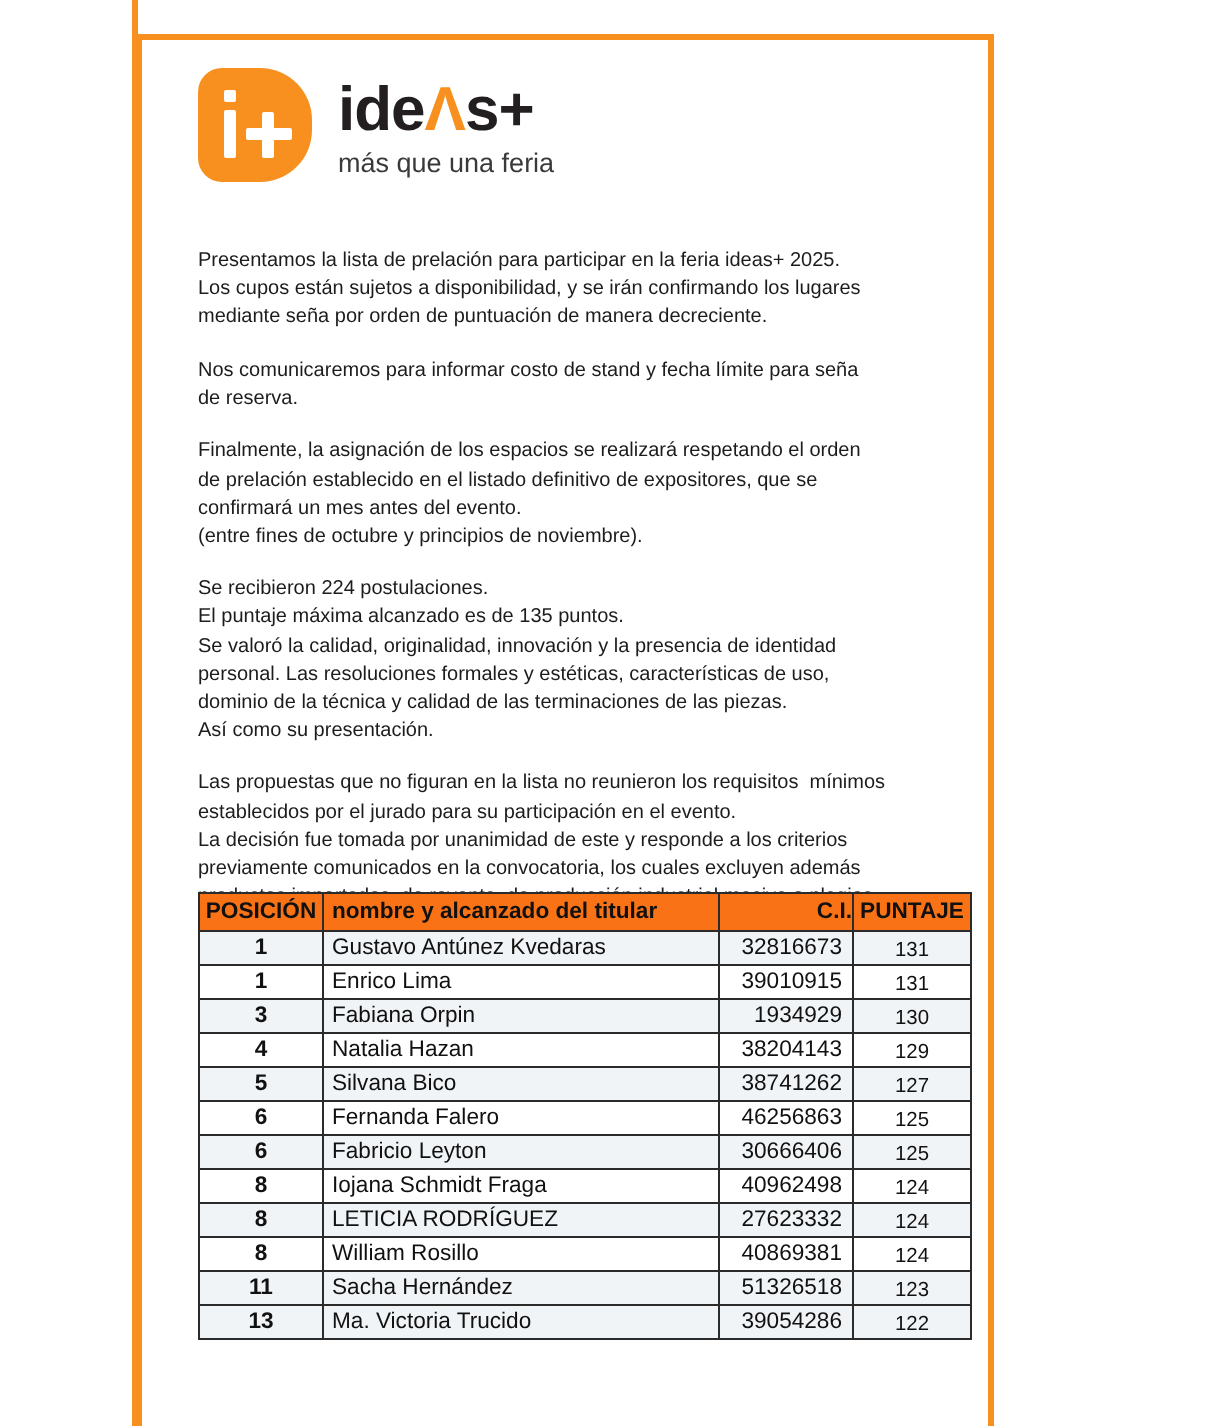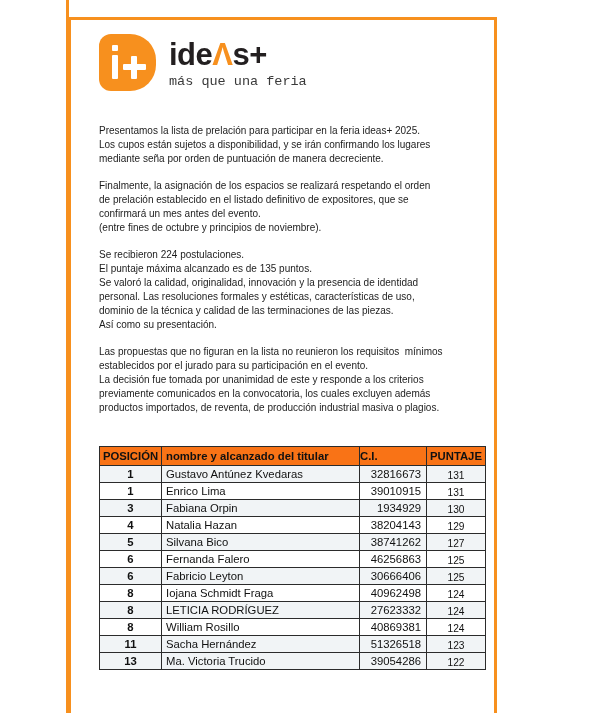--- a/index.html
+++ b/index.html
@@ -121,21 +121,20 @@
     color: #231f20;
     white-space: nowrap;
   }
   #logo-wordmark .accent { color: #F7901E; }
   #logo-tagline {
     margin-top: 5px;
     font-size: 13.5px;
     color: #3a3a3a;
     line-height: 1.1;
     white-space: nowrap;
-    font-family: Liberation Mono, monospace;
   }
 
   
   #copy {
     position: absolute;
     left: 28px;
     top: 104px;
     width: 385px;
   }
   .para {
@@ -170,21 +169,21 @@
     white-space: nowrap;
   }
   thead th {
     background: #f97316;
     font-weight: bold;
     height: 19px;
     vertical-align: middle;
   }
   th.c-pos  { width: 62px;  text-align: center; }
   th.c-name { width: 198px; text-align: left; padding-left: 4px; }
-  th.c-ci   { width: 67px;  text-align: left; }
+  th.c-ci   { width: 67px;  text-align: right; }
   th.c-pts  { width: 59px;  text-align: center; }
 
   td.c-pos  { text-align: center; font-weight: bold; }
   td.c-name { text-align: left; padding-left: 4px; }
   td.c-ci   { text-align: right; padding-right: 5px; }
   td.c-pts  {
     text-align: center;
     font-size: 10.2px;
     vertical-align: bottom;
     padding-bottom: 1px;
@@ -214,20 +213,22 @@
         <div id="logo-text">
           <div id="logo-wordmark"><span>ide</span><span class="accent">Λ</span><span>s+</span></div>
           <div id="logo-tagline">más que una feria</div>
         </div>
       </div>
 
       <div id="copy">
         <p class="para">Presentamos la lista de prelación para participar en la feria ideas+ 2025.
 Los cupos están sujetos a disponibilidad, y se irán confirmando los lugares
 mediante seña por orden de puntuación de manera decreciente.</p>
+        <p class="para">Nos comunicaremos para informar costo de stand y fecha límite para seña
+de reserva.</p>
         <p class="para">Finalmente, la asignación de los espacios se realizará respetando el orden
 de prelación establecido en el listado definitivo de expositores, que se
 confirmará un mes antes del evento.
 (entre fines de octubre y principios de noviembre).</p>
         <p class="para">Se recibieron 224 postulaciones.
 El puntaje máxima alcanzado es de 135 puntos.
 Se valoró la calidad, originalidad, innovación y la presencia de identidad
 personal. Las resoluciones formales y estéticas, características de uso,
 dominio de la técnica y calidad de las terminaciones de las piezas.
 Así como su presentación.</p>

